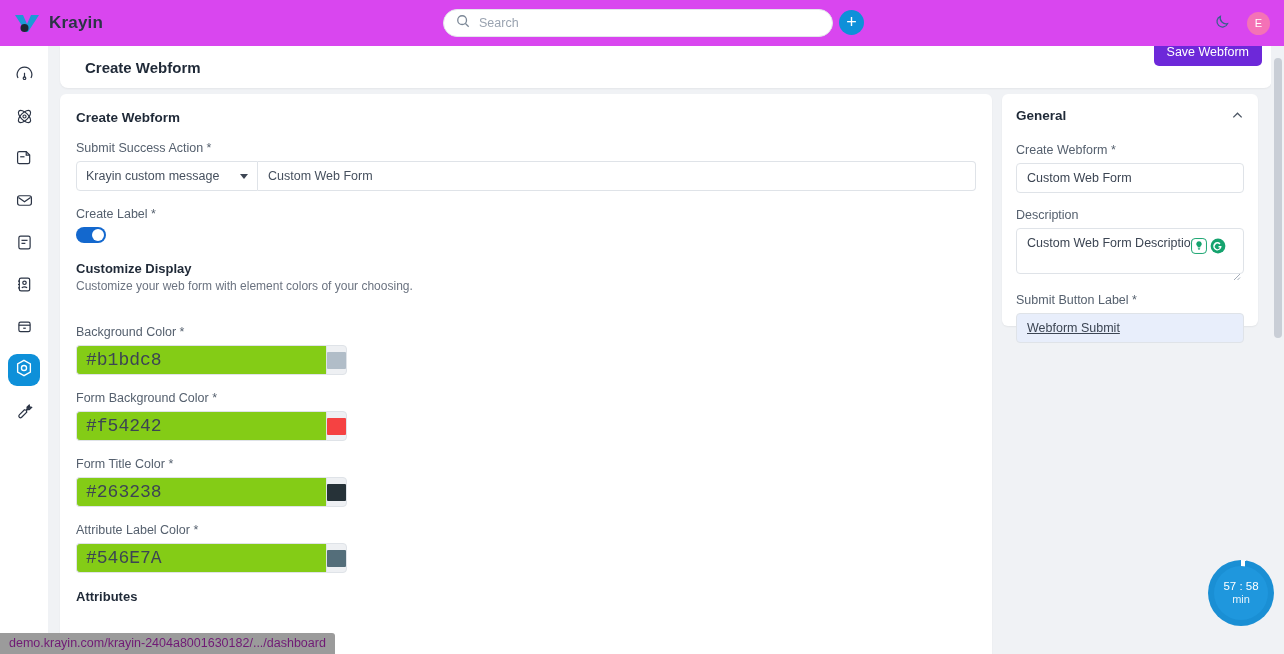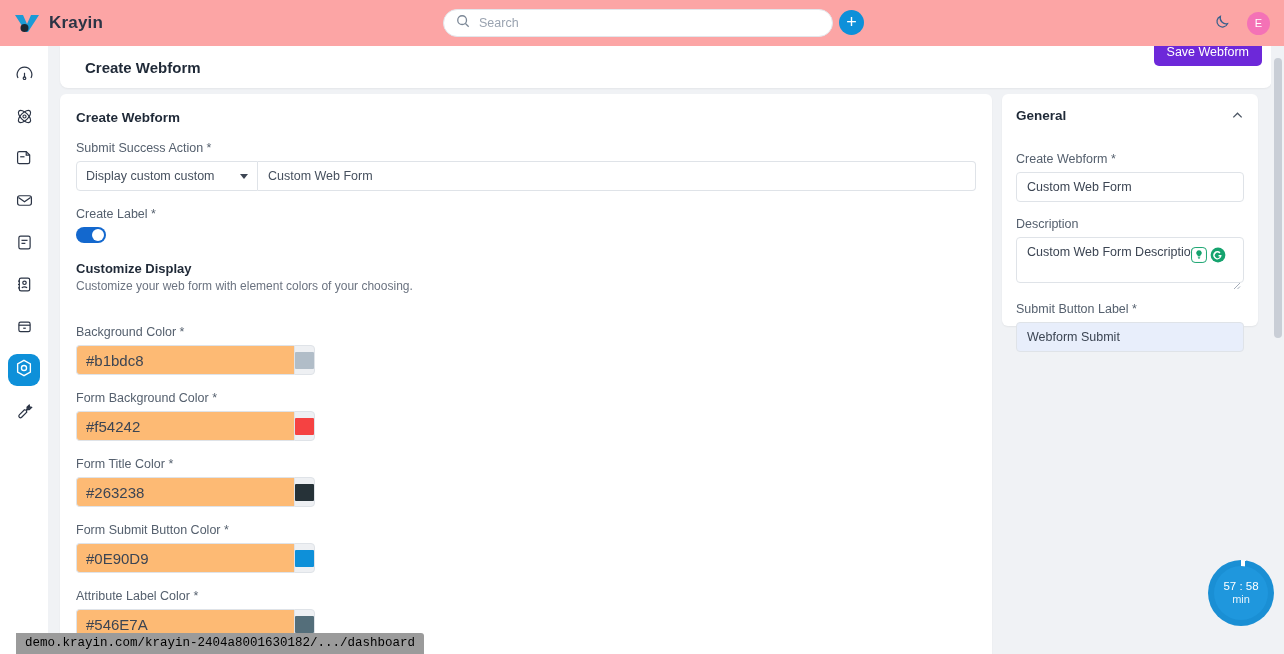--- a/index.html
+++ b/index.html
@@ -8,21 +8,21 @@
     overflow: hidden;
     font-family: "Liberation Sans", sans-serif;
     background: #f0f2f5;
     color: #2b3445;
   }
 
   
   .topbar {
     position: absolute; top: 0; left: 0;
     width: 1284px; height: 46px;
-    background: #fca5a5;
+    background: #d946ef;
     display: flex; align-items: center;
     z-index: 40;
   }
   .brand { display: flex; align-items: center; gap: 9px; margin-left: 14px; width: 190px; }
   .brand-mark { width: 26px; height: 20px; position: relative; }
   .brand-name { font-size: 17px; font-weight: 600; color: #2b3445; letter-spacing: .2px; }
 
   .search-wrap { position: absolute; left: 443px; top: 9px; width: 390px; height: 28px; }
   .search-box {
     width: 100%; height: 28px;
@@ -144,58 +144,58 @@
   }
 
   .section-title { font-size: 13px; font-weight: 700; color: #1f2937; margin-bottom: 3px; }
   .section-sub { font-size: 12px; color: #6b7380; margin-bottom: 32px; }
 
   .color-field { margin-bottom: 16px; }
   .color-row { display: flex; width: 178px; height: 30px; }
   .color-input {
     flex: 1; height: 30px;
     border: 1px solid #dfe3e8; border-right: none; border-radius: 4px 0 0 4px;
-    padding: 0 9px; font-size: 15px; color: #3c4553;
-    outline: none; font-family: Liberation Sans, sans-serif; background: #fdba74;
+    padding: 0 9px; font-size: 18px; color: #3c4553;
+    outline: none; font-family: Liberation Mono, monospace; background: #84cc16;
   }
   .swatch-btn {
     width: 30px; height: 30px;
     border: 1px solid #dfe3e8; border-radius: 0 4px 4px 0;
     background: #eef0f3;
     display: flex; align-items: center; justify-content: center;
     cursor: pointer;
   }
   .swatch-chip { width: 19px; height: 17px; border-radius: 1px; }
 
   .attrs-title { font-size: 13px; font-weight: 700; color: #1f2937; margin-bottom: 3px; }
 
   
   .right-card { width: 256px; padding: 14px 14px 18px 14px; height: 232px; }
-  .right-head { display: flex; align-items: center; justify-content: space-between; margin-bottom: 29px; }
+  .right-head { display: flex; align-items: center; justify-content: space-between; margin-bottom: 20px; }
   .right-title { font-size: 13.5px; font-weight: 700; color: #1f2937; }
   .chev-up { cursor: pointer; display: flex; }
 
   .text-input {
     width: 100%; height: 30px;
     border: 1px solid #dfe3e8; border-radius: 4px;
     padding: 0 10px; font-size: 12.5px; color: #3c4553;
     outline: none; font-family: "Liberation Sans", sans-serif; background: #fff;
   }
   .rmargin { margin-bottom: 15px; }
   .ta-wrap { position: relative; margin-bottom: 15px; }
   .text-area {
     width: 100%; height: 46px;
     border: 1px solid #dfe3e8; border-radius: 4px;
     padding: 7px 10px; font-size: 12.5px; color: #3c4553;
     outline: none; resize: none; font-family: "Liberation Sans", sans-serif;
     background: #fff; overflow: hidden;
   }
   .gram { position: absolute; right: 18px; top: 10px; display: flex; gap: 3px; align-items: center; }
   .resize-grip { position: absolute; right: 3px; bottom: 3px; width: 8px; height: 8px; }
-  .autofill { background: #e8eefb !important; border-color: #dfe3e8; }
+  .autofill { background: #e8eefb !important; border-color: #dfe3e8; text-decoration: underline; }
 
   
   .timer {
     position: absolute; right: 10px; bottom: 28px;
     width: 66px; height: 66px; border-radius: 50%;
     display: flex; align-items: center; justify-content: center;
     z-index: 35;
   }
   .timer-ring {
     position: absolute; inset: 0; border-radius: 50%;
@@ -217,27 +217,27 @@
     z-index: 28;
   }
   .scroll-thumb {
     position: absolute; right: 2px; top: 58px;
     width: 8px; height: 280px; border-radius: 4px;
     background: #c9ced6; z-index: 29; cursor: pointer;
   }
 
   
   .statusbar {
-    position: absolute; left: 16px; bottom: 0;
-    background: #9b9b9b; color: #000000;
+    position: absolute; left: 0; bottom: 0;
+    background: #9b9b9b; color: #701a75;
     font-size: 12.5px; padding: 3px 9px 4px 9px;
     border-radius: 0 3px 0 0;
     z-index: 50;
     white-space: nowrap;
-    font-family: Liberation Mono, monospace;
+    font-family: Liberation Sans, sans-serif;
   }
 </style>
 </head>
 <body>
 
 <div class="topbar">
   <div class="brand">
     <span class="brand-mark">
       <svg width="26" height="20" viewBox="0 0 26 20">
         <path d="M1 2 L9 2 L13 11 L17 2 L25 2 L14 19 L12 19 Z" fill="#1b9ad6"></path>
@@ -366,21 +366,21 @@
   <button class="save-btn">Save Webform</button>
 
   <div class="content-row">
 
     <div class="card left-card">
       <div class="card-title">Create Webform</div>
 
       <label class="field-label">Submit Success Action *</label>
       <div class="inline-row">
         <div class="select-ctl">
-          <span>Display custom custom</span>
+          <span>Krayin custom message</span>
           <span class="caret"></span>
         </div>
         <input class="msg-input" type="text" value="Custom Web Form" style="">
       </div>
 
       <label class="field-label">Create Label *</label>
       <div class="toggle">
         <span class="knob"></span>
       </div>
 
@@ -410,29 +410,20 @@
       <div class="color-field">
         <label class="field-label">Form Title Color *</label>
         <div class="color-row">
           <input class="color-input" type="text" value="#263238" style="">
           <div class="swatch-btn">
             <span class="swatch-chip" style="background:#263238"></span>
           </div>
         </div>
       </div>
 
-      <div class="color-field">
-        <label class="field-label">Form Submit Button Color *</label>
-        <div class="color-row">
-          <input class="color-input" type="text" value="#0E90D9" style="">
-          <div class="swatch-btn">
-            <span class="swatch-chip" style="background:#0E90D9"></span>
-          </div>
-        </div>
-      </div>
 
       <div class="color-field">
         <label class="field-label">Attribute Label Color *</label>
         <div class="color-row">
           <input class="color-input" type="text" value="#546E7A" style="">
           <div class="swatch-btn">
             <span class="swatch-chip" style="background:#546E7A"></span>
           </div>
         </div>
       </div>

